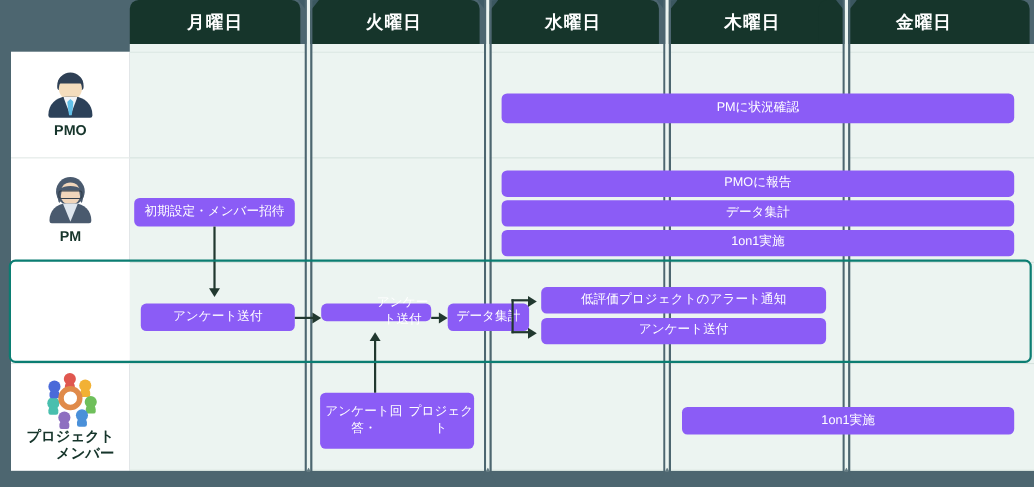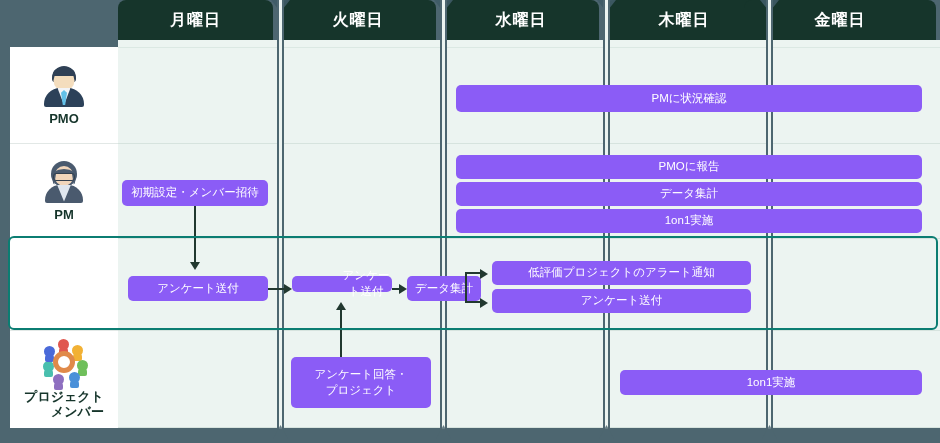--- a/index.html
+++ b/index.html
@@ -60,21 +60,21 @@
     font-size:17px;font-weight:bold;color:#0b7d72;letter-spacing:.3px;}
 
   
   .bar{
     position:absolute;background:#8b5cf6;border-radius:5px;
     color:#fff;font-size:11.5px;font-weight:normal;
     display:flex;align-items:center;justify-content:center;
     box-sizing:border-box;text-align:center;line-height:1.35;
     z-index:4;
   }
-  .bar.two{flex-direction:column;}
+  .bar.two{justify-content:flex-end;}
 
   
   .ln{position:absolute;background:#21382f;z-index:5;}
   .arrowhead{position:absolute;z-index:5;width:0;height:0;}
   .ah-down{border-left:5px solid transparent;border-right:5px solid transparent;border-top:8px solid #21382f;}
   .ah-up{border-left:5px solid transparent;border-right:5px solid transparent;border-bottom:8px solid #21382f;}
   .ah-right{border-top:5px solid transparent;border-bottom:5px solid transparent;border-left:8px solid #21382f;}
 
   
   .av{position:relative;width:44px;height:44px;}

